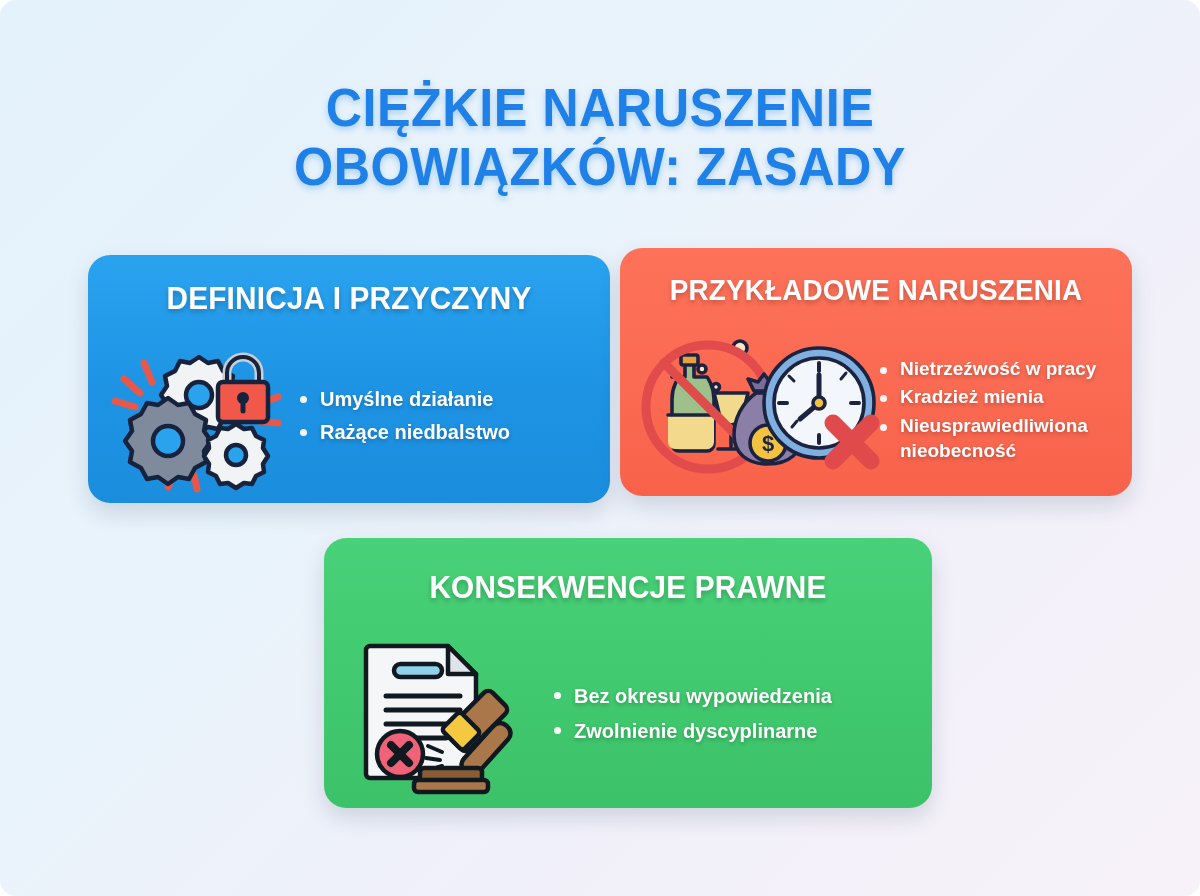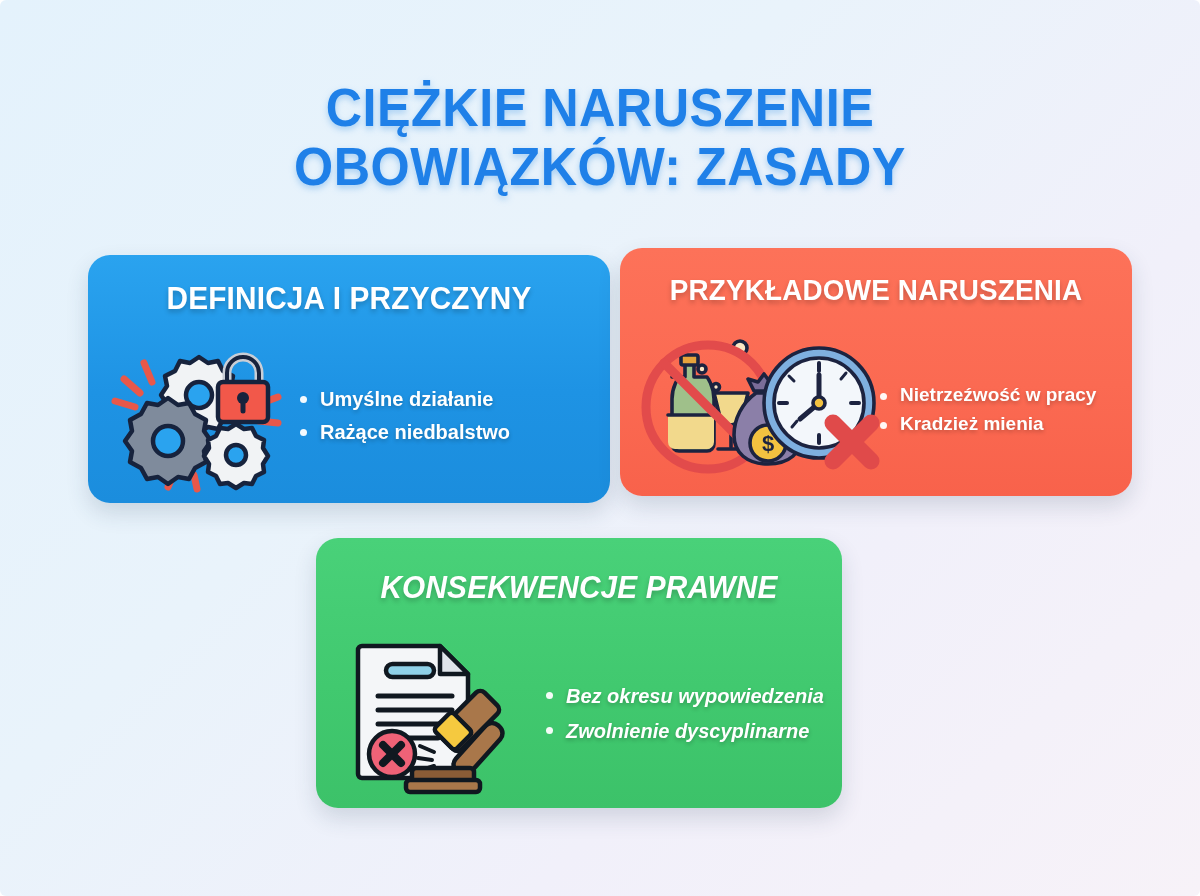--- a/index.html
+++ b/index.html
@@ -11,21 +11,21 @@
     width: 1200px;
     height: 896px;
     overflow: hidden;
     font-family: "Liberation Sans", sans-serif;
   }
 
   #canvas {
     position: relative;
     width: 1200px;
     height: 896px;
-    border-radius: 6px;
+    border-radius: 16px;
     background: linear-gradient(135deg, #e4f2fc 0%, #e9f3fb 38%, #f1f0fa 68%, #f7f2f8 100%);
     overflow: hidden;
     box-sizing: border-box;
     padding-left: 20px;
   }
 
   
   #title {
     position: absolute;
     top: 78px;
@@ -118,23 +118,22 @@
     left: 620px; top: 248px; width: 512px; height: 248px;
     background: linear-gradient(180deg, #fd7259 0%, #fb6a52 55%, #f8624b 100%);
   }
   #card-examples .card-title { top: 26px; font-size: 29px; }
   #card-examples .card-body { left: 8px; top: 82px; width: 496px; height: 156px; }
   #card-examples ul.bullets { font-size: 19px; line-height: 1.3; margin-top: 8px; }
   #card-examples ul.bullets li { margin-bottom: 4px; }
 
   
   #card-consequences {
-    left: 316px; top: 538px; width: 526px; height: 270px;
+    left: 324px; top: 538px; width: 608px; height: 270px;
     background: linear-gradient(180deg, #49d179 0%, #41c96f 55%, #3cc269 100%);
-    font-style: italic;
   }
   #card-consequences .card-title { top: 32px; font-size: 31px; }
   #card-consequences .card-body { left: 24px; top: 96px; width: 500px; height: 160px; }
   #card-consequences ul.bullets { font-size: 20px; line-height: 1.45; margin-left: 14px; }
 
   svg { display: block; overflow: visible; }
 </style>
 </head>
 <body>
 
@@ -246,20 +245,21 @@
               <line x1="205" y1="92" x2="243" y2="130"></line>
               <line x1="243" y1="92" x2="205" y2="130"></line>
             </g>
           </g>
         </svg>
       </div>
 
       <ul class="bullets">
         <li>Nietrzeźwość w pracy</li>
         <li>Kradzież mienia</li>
+        <li>Nieusprawiedliwiona nieobecność</li>
       </ul>
     </div>
   </div>
 
   <div class="card" id="card-consequences">
     <div class="card-title">KONSEKWENCJE PRAWNE</div>
     <div class="card-body">
 
       <div class="icon-wrap">
         <svg width="190" height="160" viewBox="0 0 190 160" aria-hidden="true">

